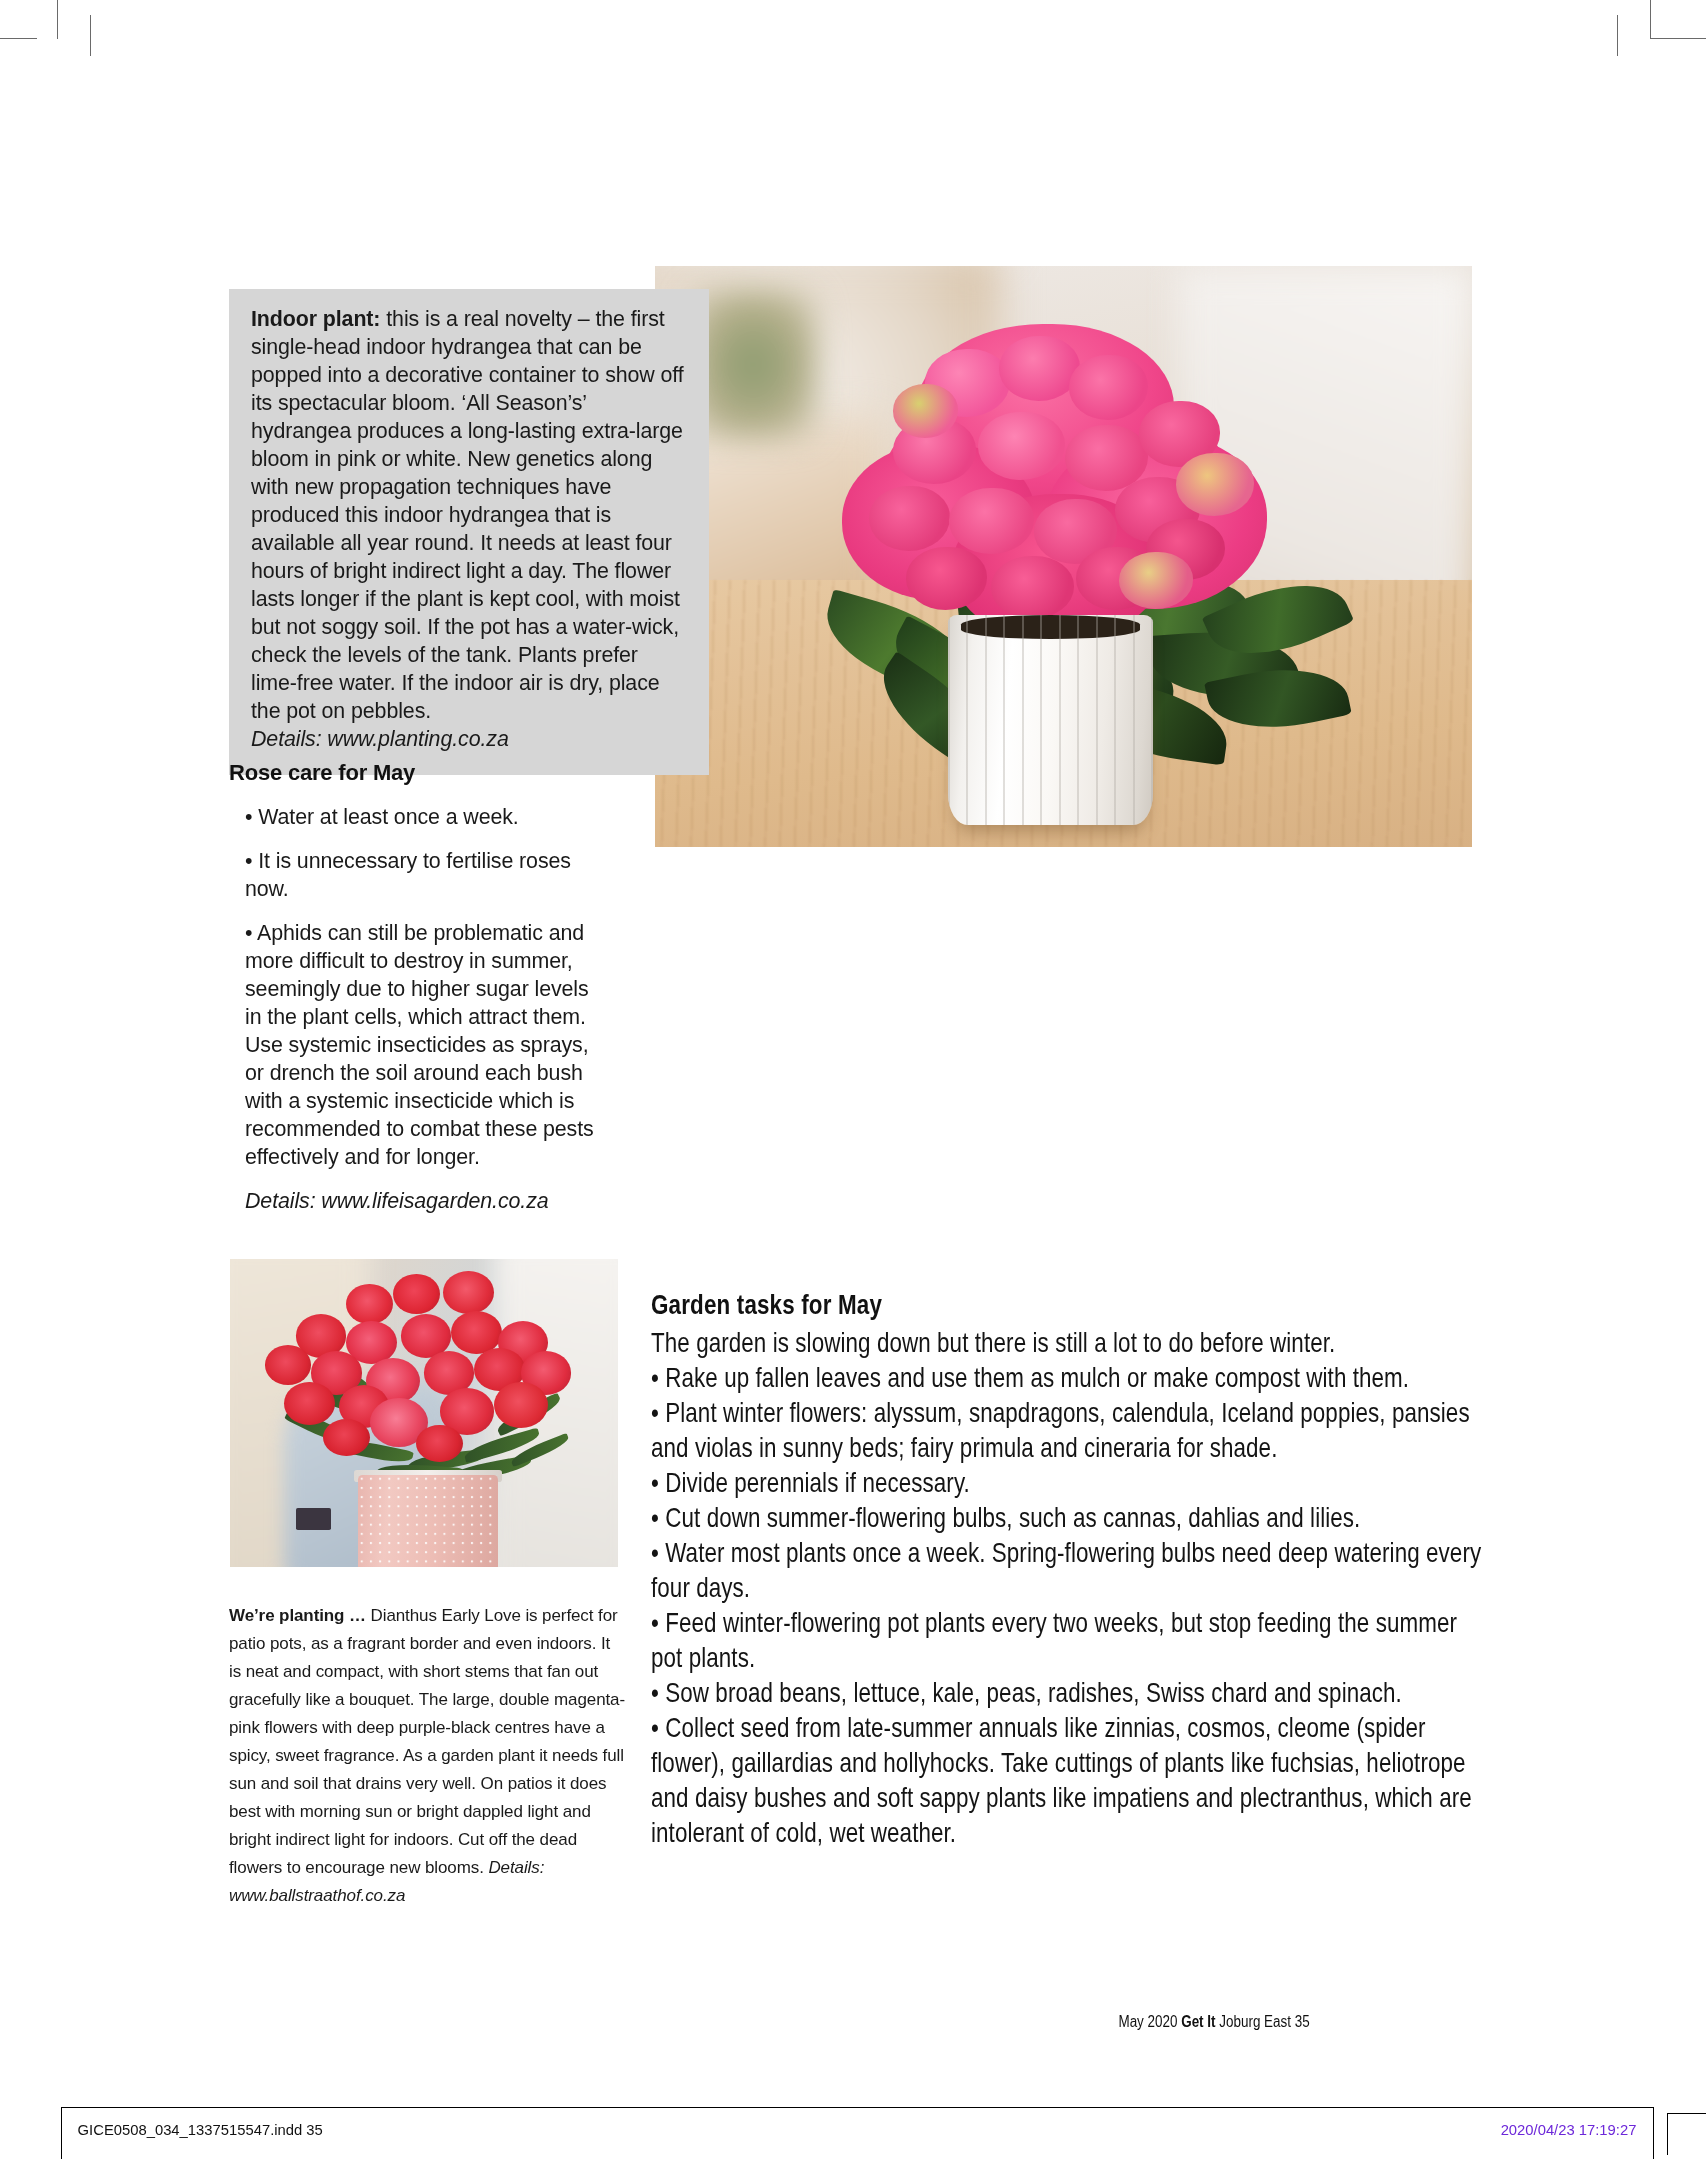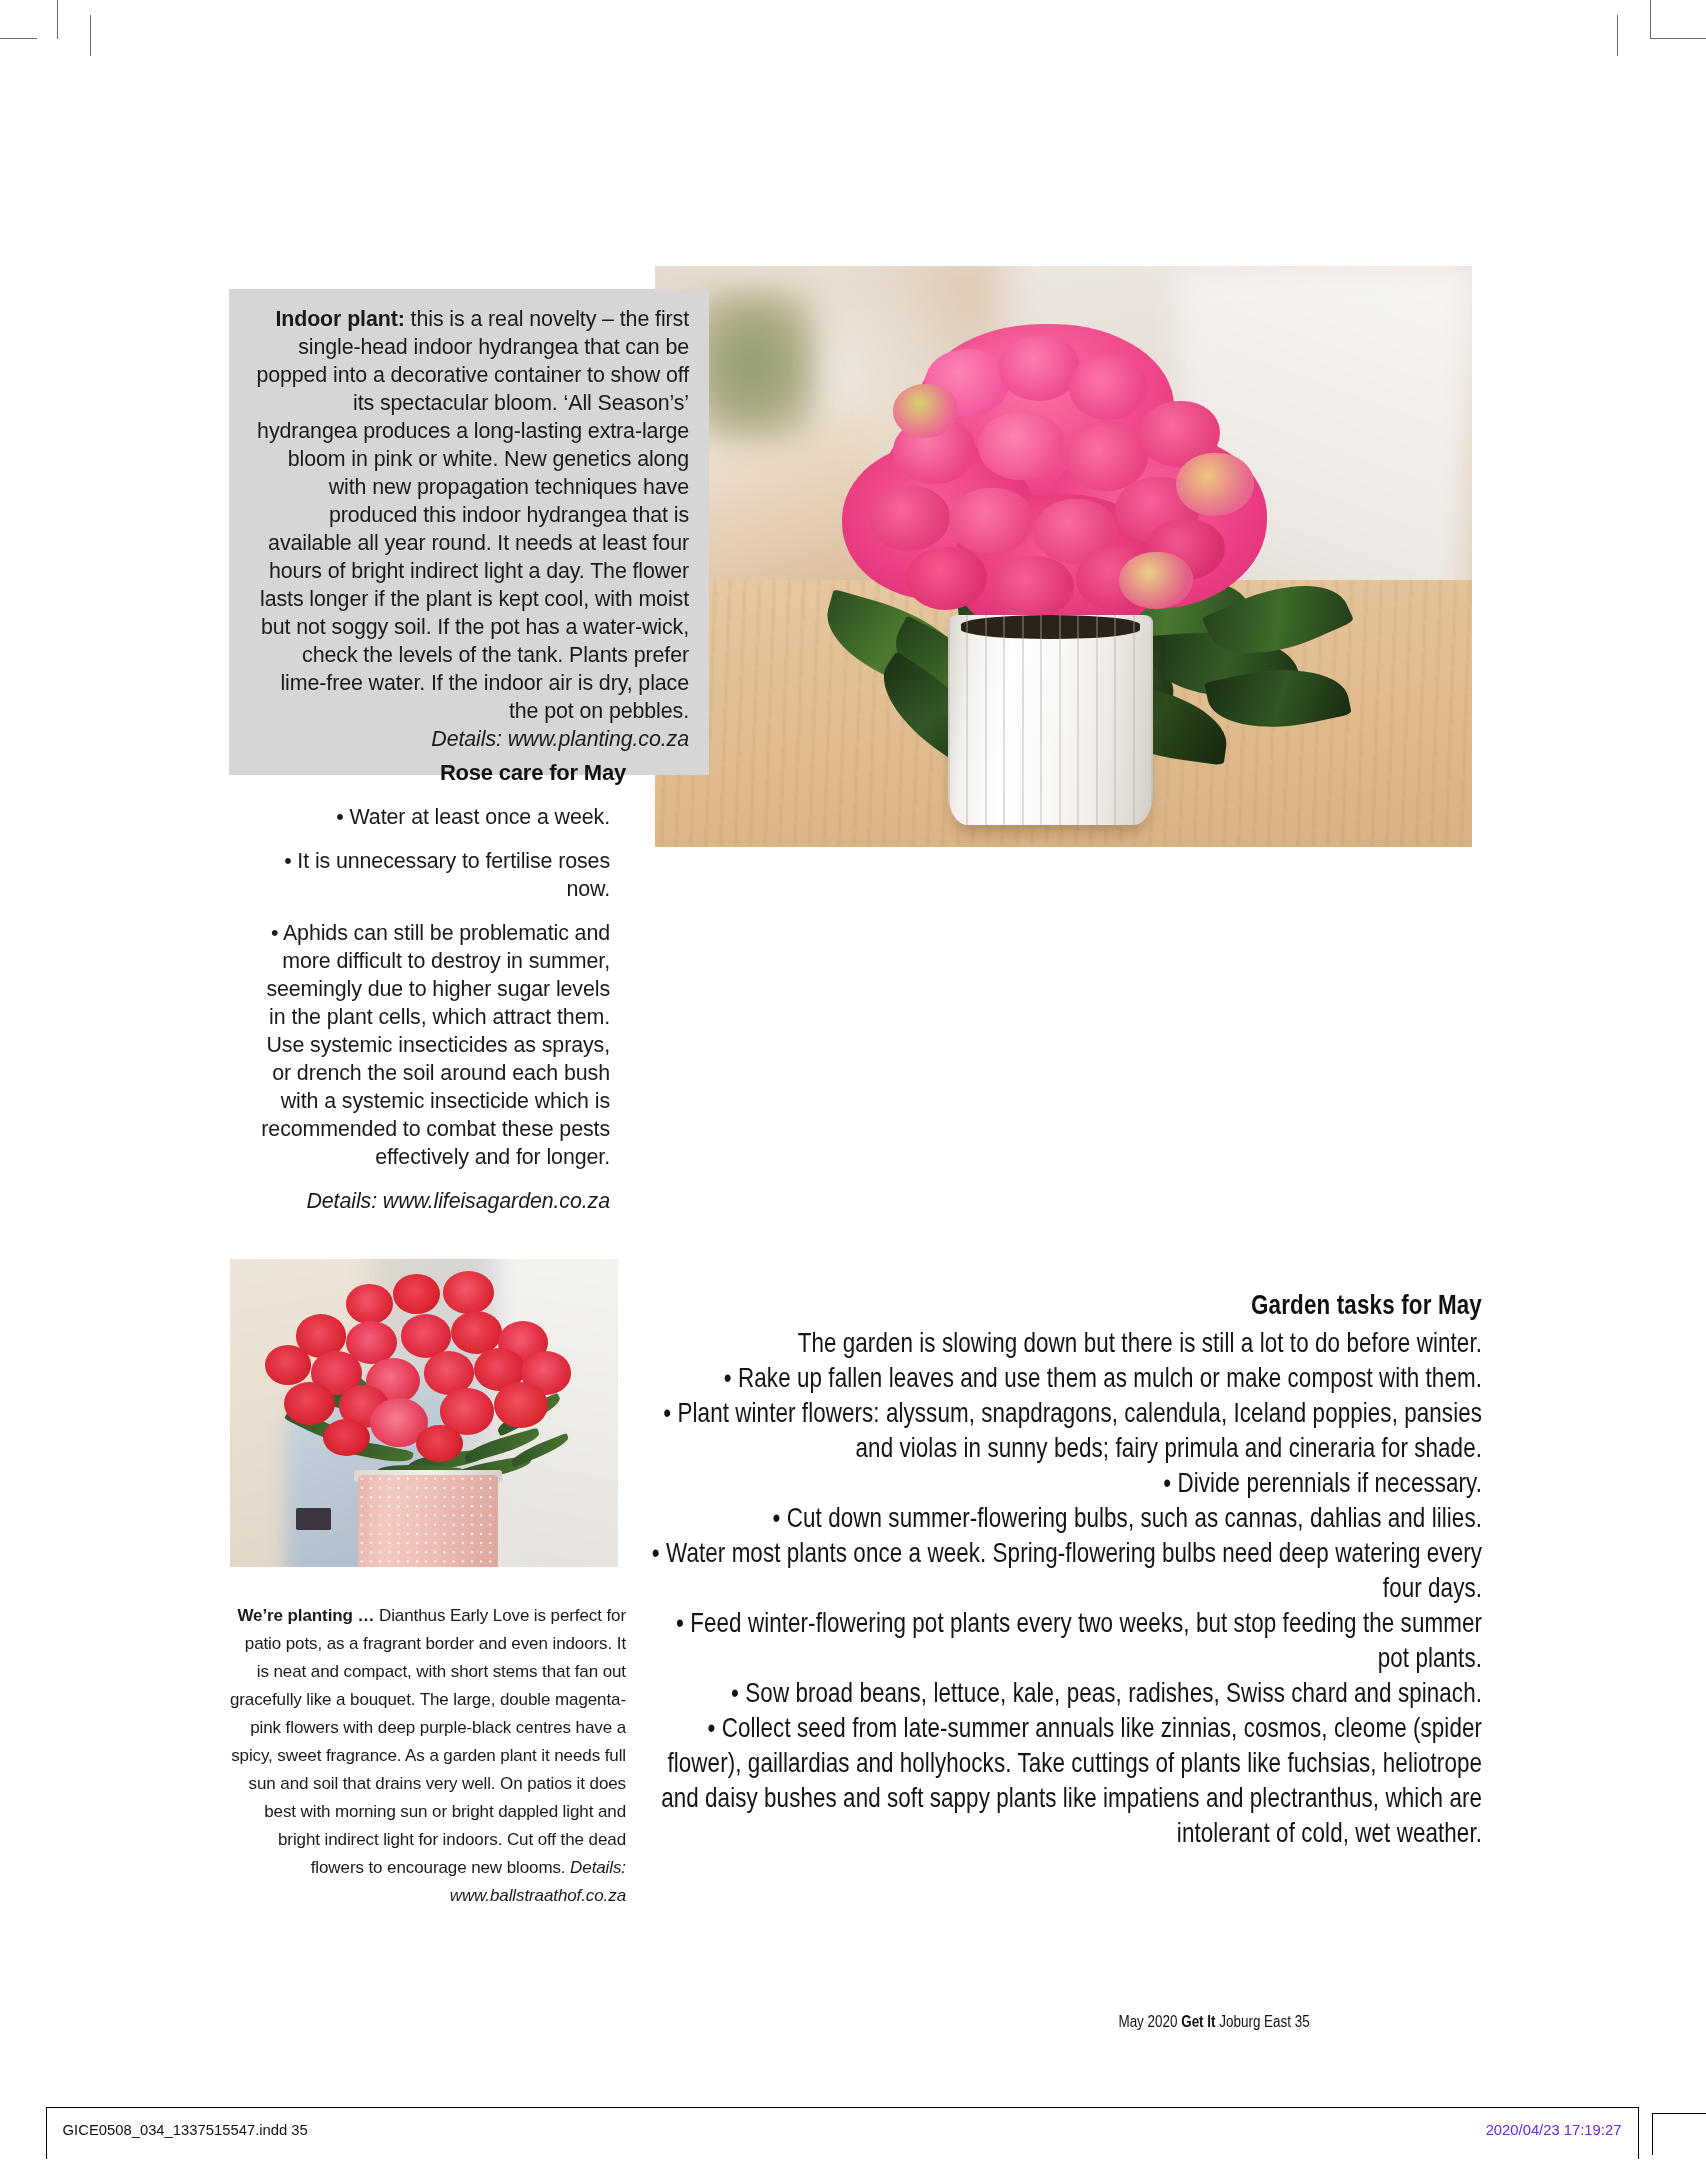--- a/index.html
+++ b/index.html
@@ -3,21 +3,21 @@
 <meta charset="utf-8">
 <style>
   html,body{margin:0;padding:0;}
   body{
     width:1706px;height:2179px;
     background:#ffffff;
     font-family:"Liberation Sans", sans-serif;
     -webkit-font-smoothing:antialiased;
     overflow:hidden;
   }
-  .page{position:relative;width:1540px;height:2179px;background:#fff;text-align:right;}
+  .page{position:relative;width:1540px;height:2179px;background:#fff;}
 
   
   .crop{position:absolute;background:#6a6a6a;}
   .crop.v{width:1.4px;}
   .crop.h{height:1.4px;}
 
   
   .photo-hydrangea{
     position:absolute;left:655px;top:266px;width:817px;height:581px;
     overflow:hidden;
@@ -135,21 +135,21 @@
   .folio{
     position:absolute;right:230px;top:2012px;
     font-size:16px;line-height:20px;color:#111;
     font-family:"Liberation Sans Narrow","Liberation Sans", sans-serif;
     transform:scaleX(.84);transform-origin:right center;
     white-space:nowrap;
   }
   .folio b{font-weight:bold;}
 
   
-  .slug{position:absolute;left:46px;top:2107px;width:1592px;height:52px;}
+  .slug{position:absolute;left:61px;top:2107px;width:1592px;height:52px;}
   .slug .rule{position:absolute;left:0;top:0;width:100%;height:1.1px;background:#000;}
   .slug .side-l{position:absolute;left:0;top:0;width:1.1px;height:52px;background:#000;}
   .slug .side-r{position:absolute;left:1592px;top:0;width:1.1px;height:52px;background:#000;}
   .slug .fname{position:absolute;left:16.6px;top:14.8px;font-size:14.8px;color:#111;
     font-family:"Liberation Sans", sans-serif;white-space:nowrap;}
   .slug .stamp{position:absolute;right:16.6px;top:14.8px;font-size:14.8px;color:#6d28d9;
     font-family:"Liberation Sans", sans-serif;white-space:nowrap;}
   .slug .tickbox{position:absolute;left:1606px;top:5.5px;width:66px;height:41px;
     border-top:1.3px solid #000;border-left:1.3px solid #000;}
 </style>

